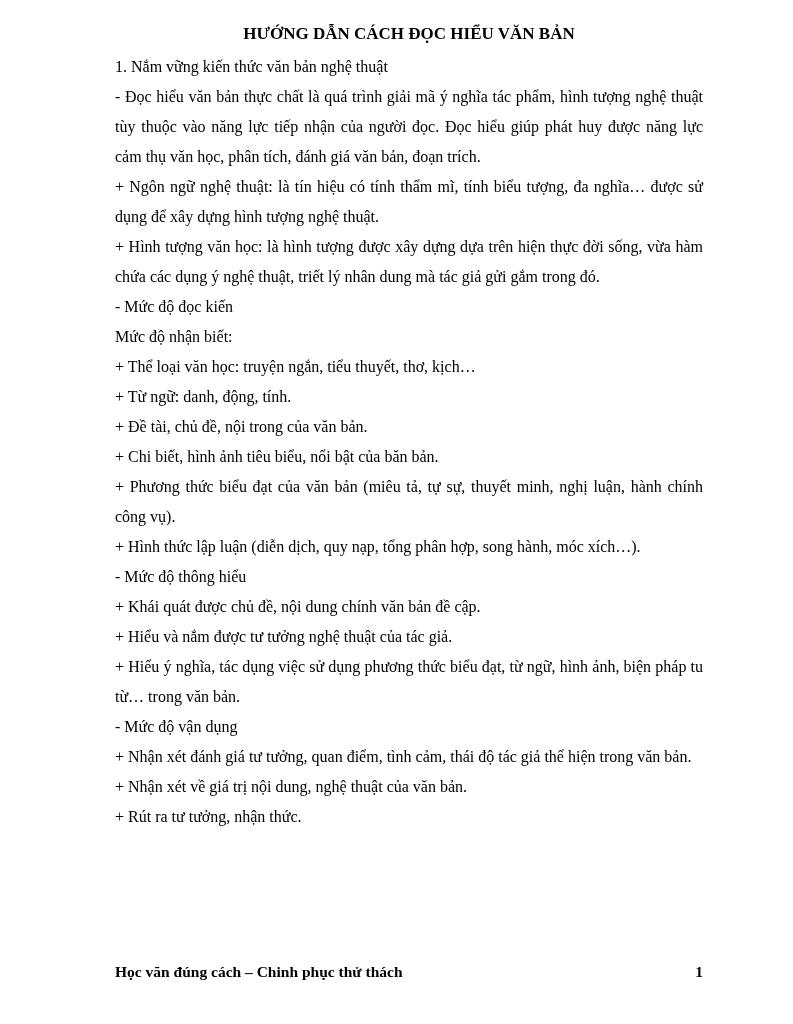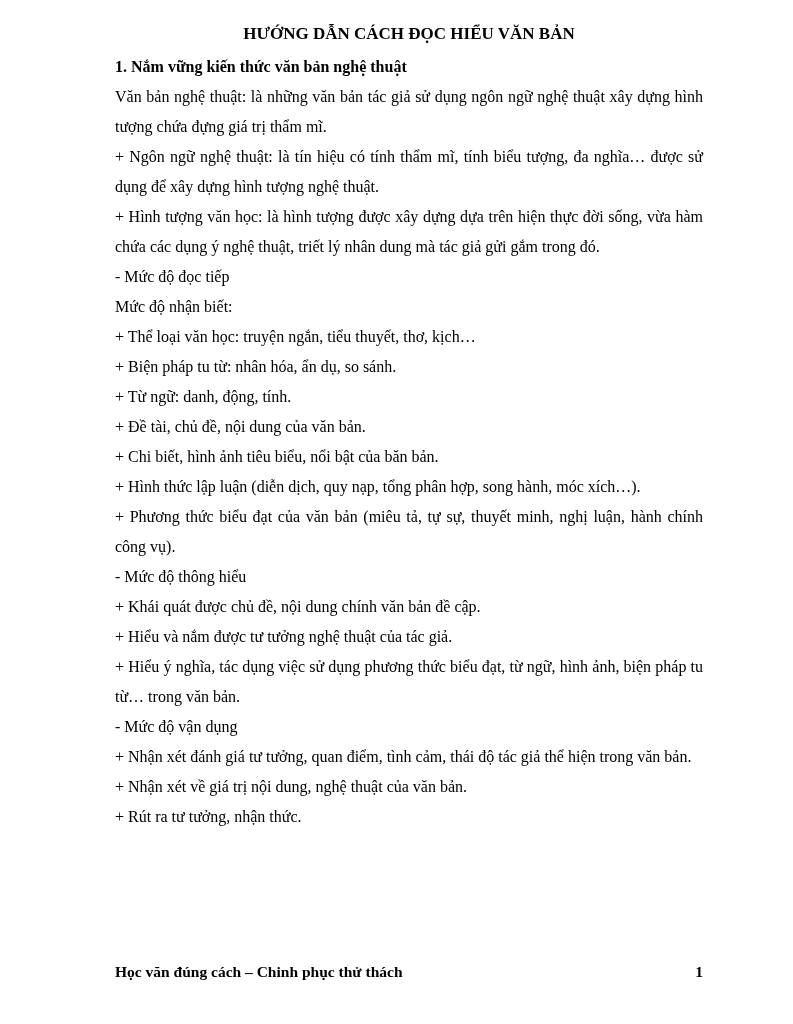--- a/index.html
+++ b/index.html
@@ -29,21 +29,21 @@
     font-size: 17px;
     line-height: 32px;
   }
   .doc-body p {
     margin: 0;
     font-size: 16px;
     line-height: 30px;
     text-align: justify;
   }
   .doc-body p.bold {
-    font-weight: bold;
+    font-weight: normal;
   }
   .footer {
     position: absolute;
     left: 115px;
     right: 82px;
     bottom: 42px;
     display: flex;
     justify-content: space-between;
     align-items: flex-start;
     font-weight: bold;
@@ -53,32 +53,31 @@
   }
 </style>
 </head>
 <body>
 
 <div class="page">
   <h1 class="title">HƯỚNG DẪN CÁCH ĐỌC HIỂU VĂN BẢN</h1>
 
   <div class="doc-body" id="doc-body">
       <p class="bold">1. Nắm vững kiến thức văn bản nghệ thuật</p>
-      <p>Văn bản nghệ thuật: là những văn bản tác giả sử dụng ngôn ngữ nghệ thuật xây dựng hình tượng chứa đựng giá trị thẩm mĩ.</p>
+      <p>- Đọc hiểu văn bản thực chất là quá trình giải mã ý nghĩa tác phẩm, hình tượng nghệ thuật tùy thuộc vào năng lực tiếp nhận của người đọc. Đọc hiểu giúp phát huy được năng lực cảm thụ văn học, phân tích, đánh giá văn bản, đoạn trích.</p>
       <p>+ Ngôn ngữ nghệ thuật: là tín hiệu có tính thẩm mĩ, tính biểu tượng, đa nghĩa… được sử dụng để xây dựng hình tượng nghệ thuật.</p>
       <p>+ Hình tượng văn học: là hình tượng được xây dựng dựa trên hiện thực đời sống, vừa hàm chứa các dụng ý nghệ thuật, triết lý nhân dung mà tác giả gửi gắm trong đó.</p>
-      <p>- Mức độ đọc tiếp</p>
+      <p>- Mức độ đọc kiến</p>
       <p>Mức độ nhận biết:</p>
       <p>+ Thể loại văn học: truyện ngắn, tiểu thuyết, thơ, kịch…</p>
-      <p>+ Biện pháp tu từ: nhân hóa, ẩn dụ, so sánh.</p>
       <p>+ Từ ngữ: danh, động, tính.</p>
-      <p>+ Đề tài, chủ đề, nội dung của văn bản.</p>
+      <p>+ Đề tài, chủ đề, nội trong của văn bản.</p>
       <p>+ Chi biết, hình ảnh tiêu biểu, nổi bật của băn bản.</p>
+      <p>+ Phương thức biểu đạt của văn bản (miêu tả, tự sự, thuyết minh, nghị luận, hành chính công vụ).</p>
       <p>+ Hình thức lập luận (diễn dịch, quy nạp, tổng phân hợp, song hành, móc xích…).</p>
-      <p>+ Phương thức biểu đạt của văn bản (miêu tả, tự sự, thuyết minh, nghị luận, hành chính công vụ).</p>
       <p>- Mức độ thông hiểu</p>
       <p>+ Khái quát được chủ đề, nội dung chính văn bản đề cập.</p>
       <p>+ Hiểu và nắm được tư tưởng nghệ thuật của tác giả.</p>
       <p>+ Hiểu ý nghĩa, tác dụng việc sử dụng phương thức biểu đạt, từ ngữ, hình ảnh, biện pháp tu từ… trong văn bản.</p>
       <p>- Mức độ vận dụng</p>
       <p>+ Nhận xét đánh giá tư tưởng, quan điểm, tình cảm, thái độ tác giả thể hiện trong văn bản.</p>
       <p>+ Nhận xét về giá trị nội dung, nghệ thuật của văn bản.</p>
       <p>+ Rút ra tư tưởng, nhận thức.</p>
     </div>
 

